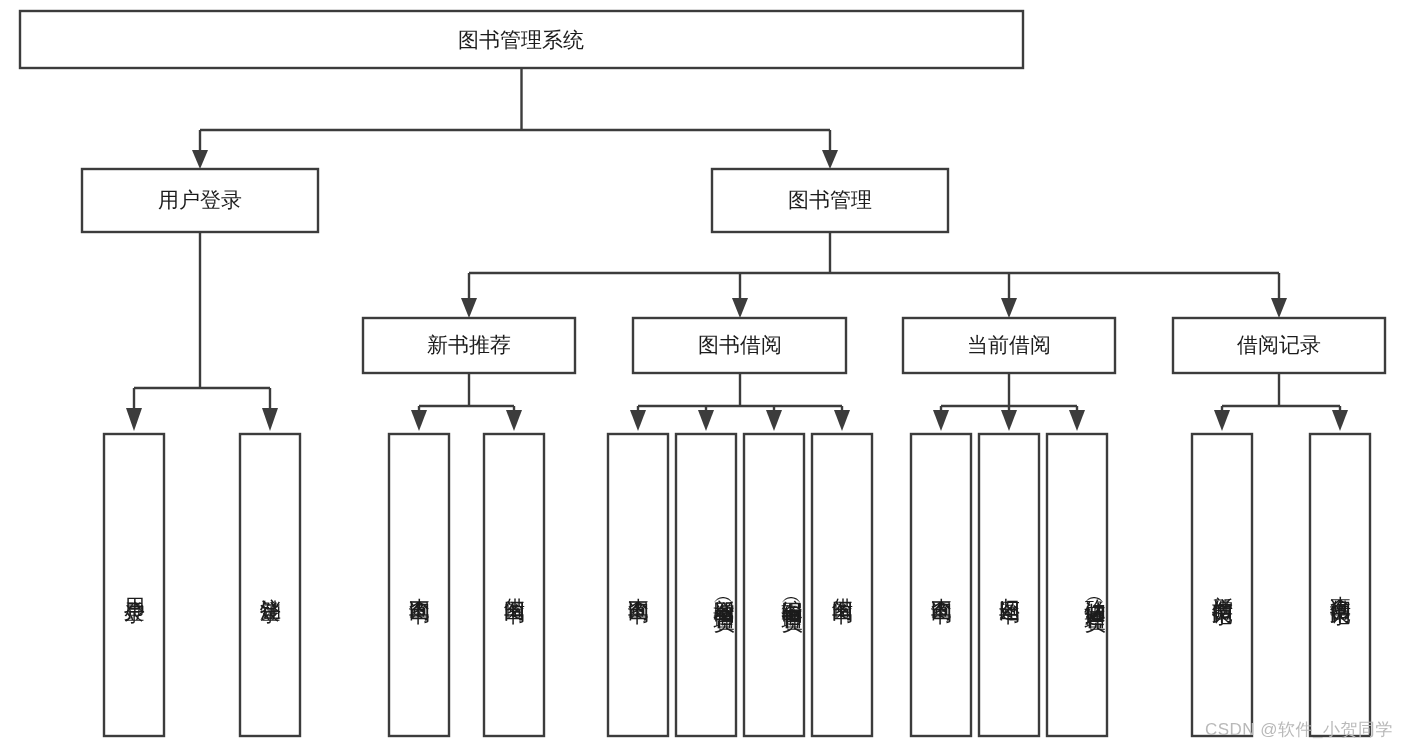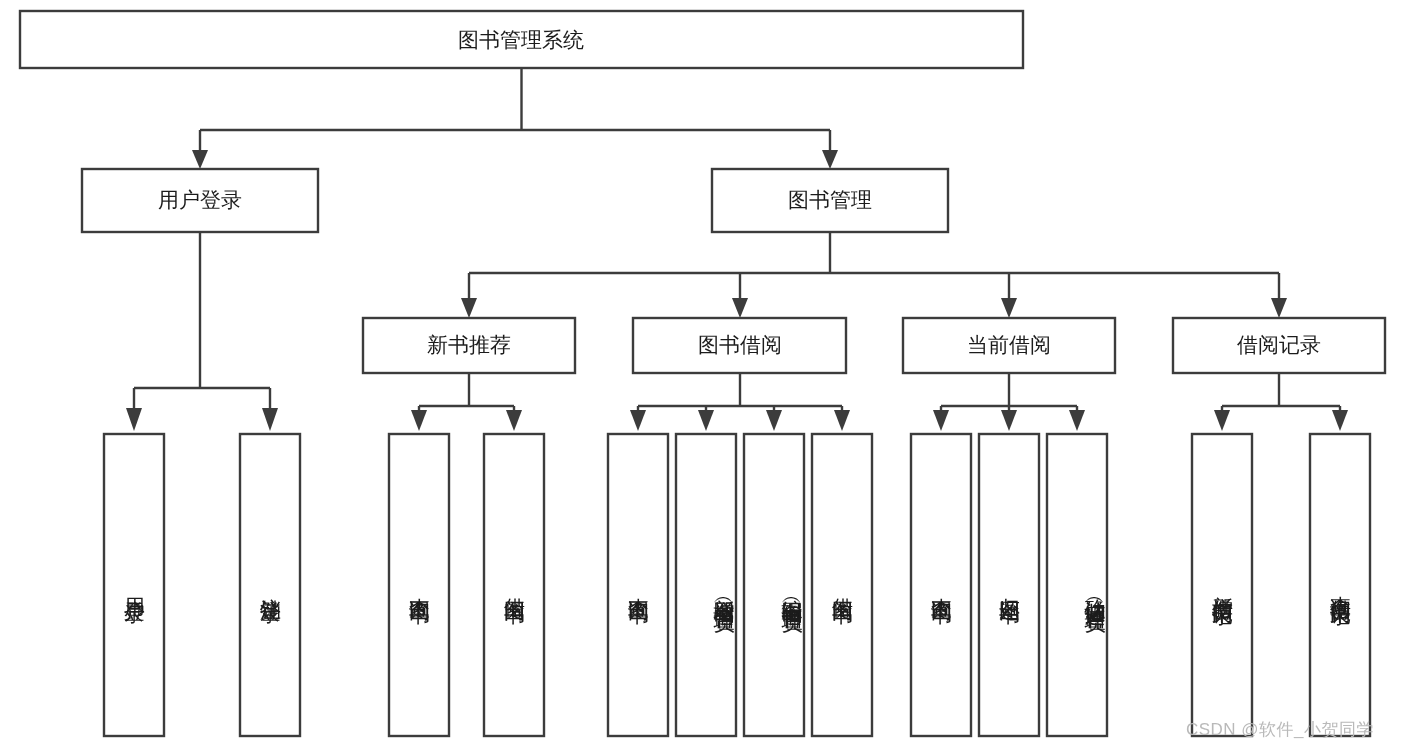--- a/index.html
+++ b/index.html
@@ -59,21 +59,21 @@
     font-family: "Liberation Sans", "DejaVu Sans", sans-serif;
     font-size: 21px;
     line-height: 1.18;
     letter-spacing: 2px;
     color: #1c1c1c;
     white-space: nowrap;
     pointer-events: none;
   }
   .watermark {
     position: absolute;
-    right: 31px;
+    right: 12px;
     bottom: 6px;
     font-family: "Liberation Sans", "DejaVu Sans", sans-serif;
     font-size: 17px;
     color: #b9b9b9;
     letter-spacing: 0.5px;
     white-space: nowrap;
   }
 </style>
 </head>
 <body>

